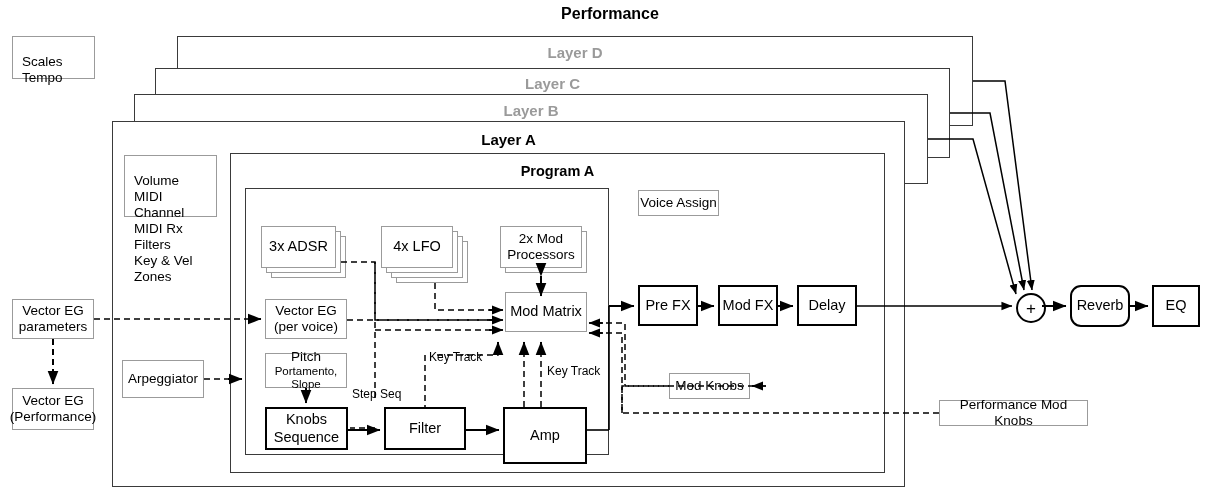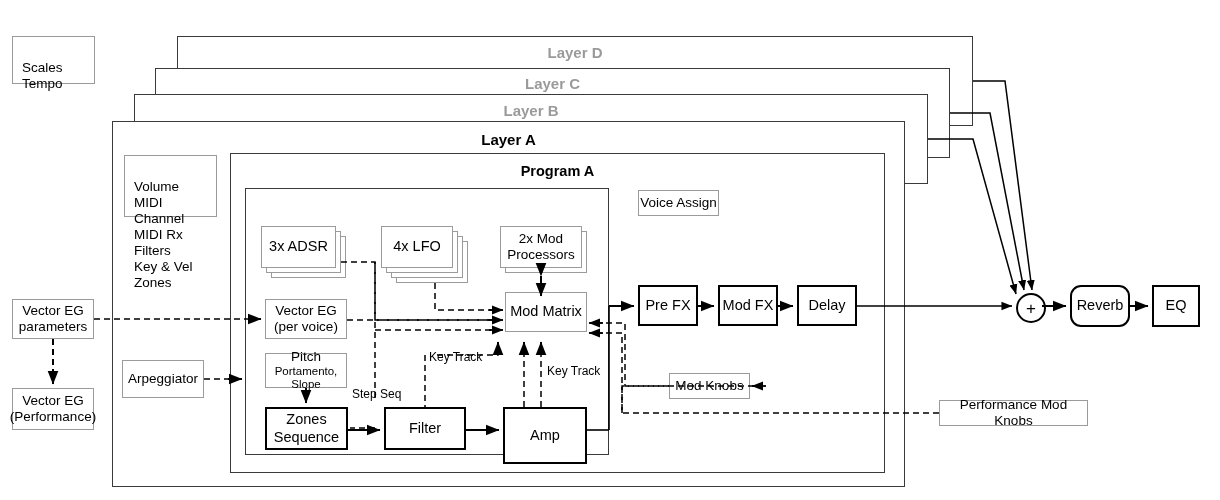--- a/index.html
+++ b/index.html
@@ -20,27 +20,28 @@
   .lbl{line-height:1.18;}
   .f14{font-size:14.5px;}
   .f13{font-size:13.5px;}
   .f11{font-size:11.5px;}
 
   .title{position:absolute;font-weight:bold;font-size:16px;text-align:center;}
   .layer-title{position:absolute;font-weight:bold;font-size:15px;text-align:center;width:100%;}
   .grey{color:#9a9a9a;}
 
   .freetext{position:absolute;font-size:12px;background:#fff;padding:0 2px;white-space:nowrap;}
-  .leftbox{align-items:flex-start;justify-content:flex-start;text-align:left;padding:23px 9px;}
+  .leftbox{align-items:flex-start;justify-content:flex-start;text-align:left;padding:17px 9px;}
 </style>
 </head>
 <body>
 
 <div id="stage">
 
+  <div class="title" style="left:470px;top:5px;width:280px;">Performance</div>
 
   <div class="box thin leftbox" style="left:12px;top:36px;width:83px;height:43px;">
     <div class="lbl f13">Scales</div>
     <div class="lbl f13">Tempo</div>
   </div>
 
   <div class="box container" style="left:177px;top:36px;width:796px;height:90px;justify-content:flex-start;">
     <div class="layer-title grey" style="top:7px;left:0;">Layer D</div>
   </div>
 
@@ -106,21 +107,21 @@
   <div class="box thin" style="left:265px;top:353px;width:82px;height:35px;">
     <div class="lbl f13">Pitch</div>
     <div class="lbl f11">Portamento, Slope</div>
   </div>
 
   <div class="box thin" style="left:505px;top:292px;width:82px;height:40px;">
     <div class="lbl f14">Mod Matrix</div>
   </div>
 
   <div class="box thick" style="left:265px;top:407px;width:83px;height:43px;">
-    <div class="lbl f14">Zones</div>
+    <div class="lbl f14">Knobs</div>
     <div class="lbl f14">Sequence</div>
   </div>
 
   <div class="box thick" style="left:384px;top:407px;width:82px;height:43px;">
     <div class="lbl f14">Filter</div>
   </div>
 
   <div class="box thick" style="left:503px;top:407px;width:84px;height:57px;">
     <div class="lbl f14">Amp</div>
   </div>

